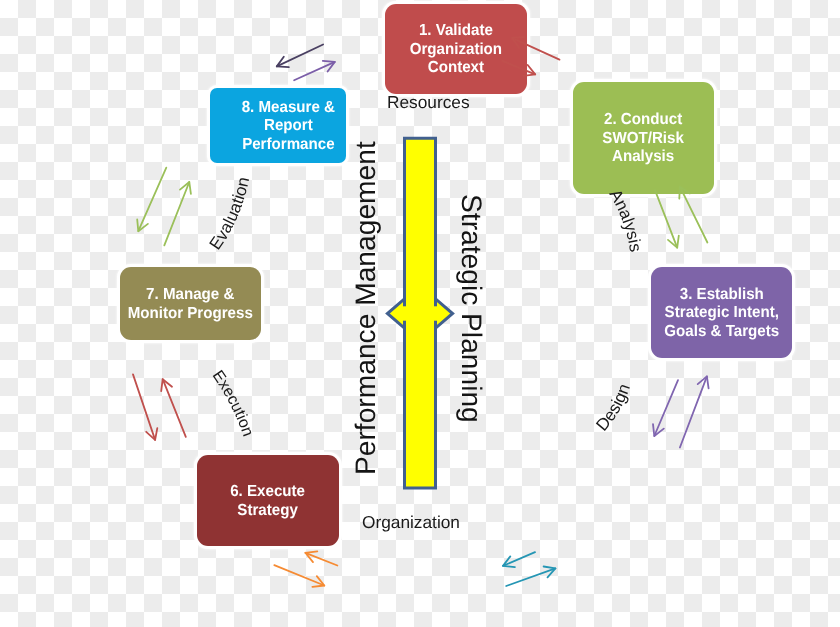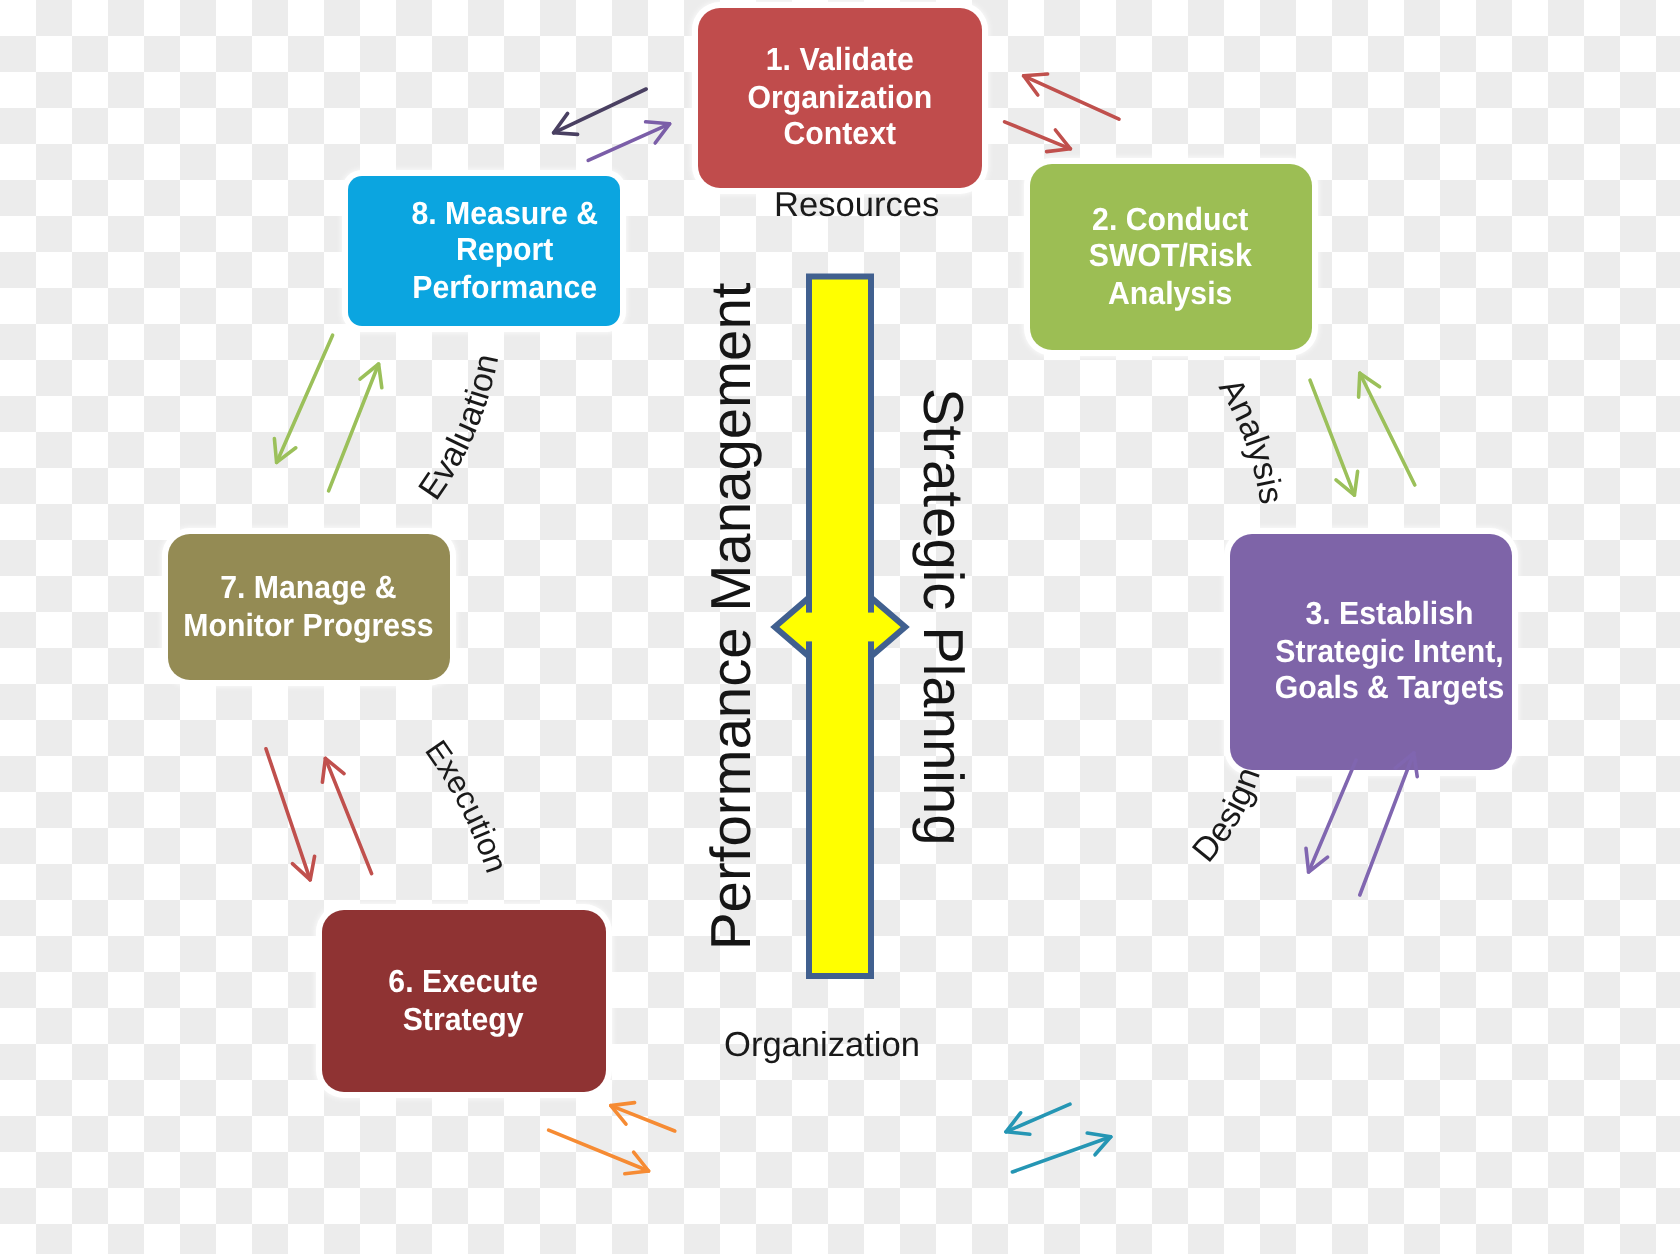--- a/index.html
+++ b/index.html
@@ -9,21 +9,21 @@
        font-family:"Liberation Sans", sans-serif;}
   #stage{position:relative;width:840px;height:627px;overflow:hidden;
        background-color:#ffffff;
        background-image:
          conic-gradient(#ececec 0 25%, #ffffff 0 50%, #ececec 0 75%, #ffffff 0 100%);
        background-size:36px 36px;
        background-position:0 0;}
   .box{position:absolute;border-radius:11px;box-shadow:0 0 0 3px #ffffff, 0 0 3px 3px #ffffff;color:#ffffff;font-weight:bold;
        display:flex;align-items:center;justify-content:center;text-align:center;
        line-height:18.5px;font-size:16px;letter-spacing:0px;
-       box-sizing:border-box;padding:2px 0 0 0;}
+       box-sizing:border-box;padding:2px 0 0 0;margin-left:36px;}
   .box > span{display:block;transform:scaleX(0.945);filter:opacity(100%);}
   .lbl{position:absolute;color:#1a1a1a;font-size:17.3px;white-space:nowrap;filter:opacity(100%);
        font-weight:400;}
   .vlbl{position:absolute;color:#151515;font-size:28.2px;white-space:nowrap;font-weight:400;filter:opacity(100%);}
   svg.layer{position:absolute;left:0;top:0;width:840px;height:627px;
        overflow:visible;filter:opacity(100%);}
   text.arc-lbl{font-family:"Liberation Sans",sans-serif;fill:#1a1a1a;}
 </style>
 </head>
 <body>
@@ -37,25 +37,25 @@
       <path d="M404.5 328.2 L404.5 320.7"></path>
       <path d="M435.5 298.8 L435.5 306.3"></path>
       <path d="M435.5 328.2 L435.5 320.7"></path>
     </g>
   </svg>
 
   <div class="box" style="left: 349px; top: 4px; width: 142px; height: 90px; background-color: rgb(192, 76, 76);">
     <span><span>1. Validate</span><br><span>Organization</span><br><span>Context</span></span>
   </div>
 
-  <div class="box" style="left: 515px; top: 82px; width: 141px; height: 93px; background-color: rgb(156, 190, 84); text-align: center;">
+  <div class="box" style="left: 537px; top: 82px; width: 141px; height: 112px; background-color: rgb(156, 190, 84); text-align: center;">
     <span><span>2. Conduct</span><br><span>SWOT/Risk</span><br><span>Analysis</span></span>
   </div>
 
-  <div class="box" style="left: 615px; top: 267px; width: 141px; height: 118px; background-color: rgb(126, 100, 168); justify-content: flex-end;">
+  <div class="box" style="left: 615px; top: 267px; width: 141px; height: 91px; background-color: rgb(126, 100, 168);">
     <span><span>3. Establish</span><br><span>Strategic Intent,</span><br><span>Goals &amp; Targets</span></span>
   </div>
 
 
 
   <div class="box" style="left: 161px; top: 455px; width: 142px; height: 91px; background-color: rgb(143, 51, 51);">
     <span><span>6. Execute</span><br><span>Strategy</span></span>
   </div>
 
   <div class="box" style="left: 84px; top: 267px; width: 141px; height: 73px; background-color: rgb(148, 139, 84);">

